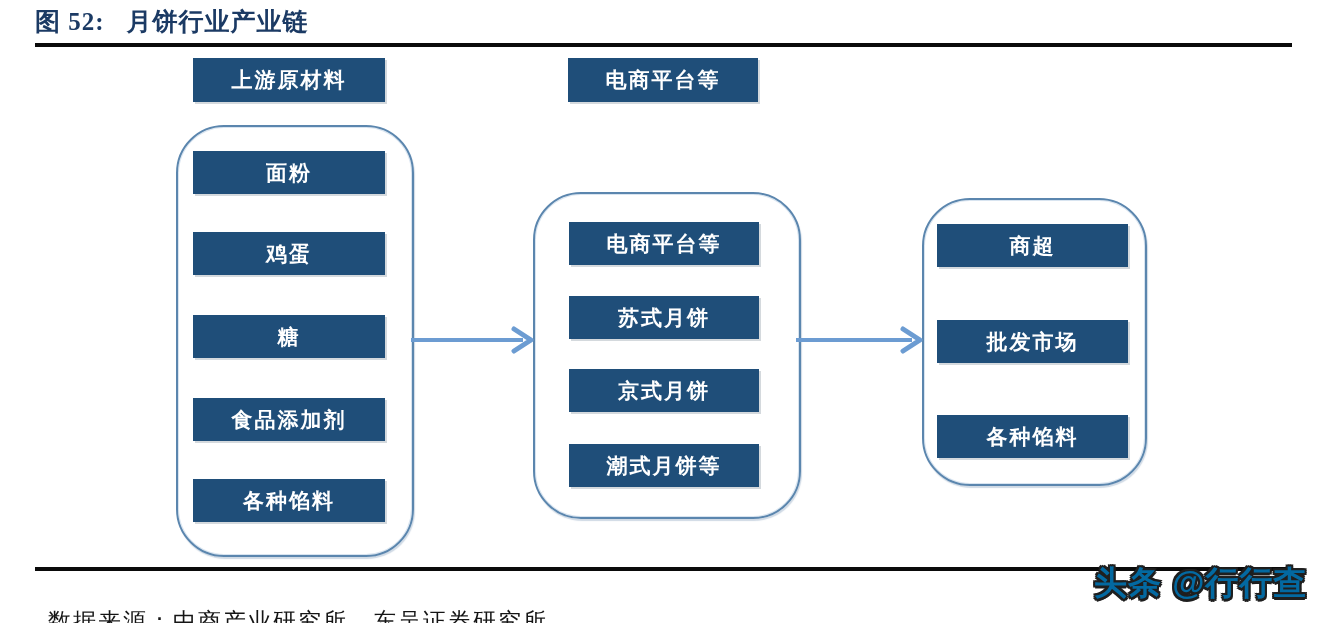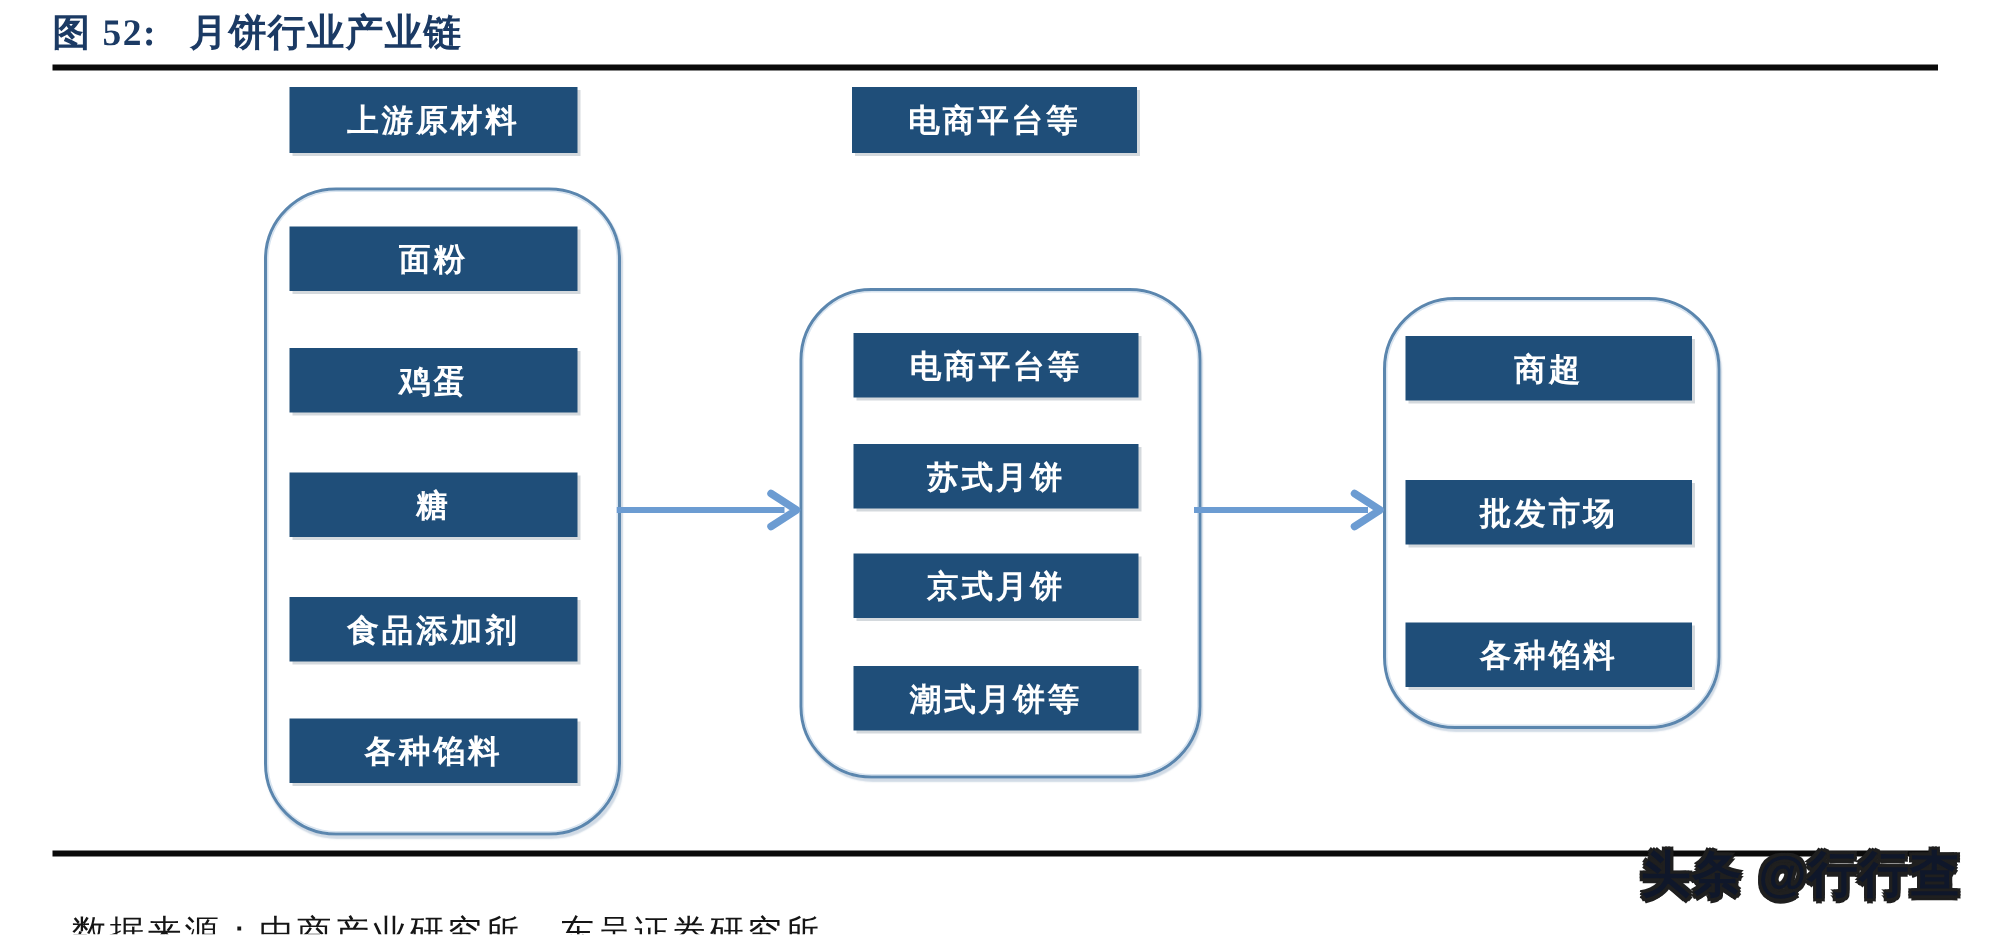--- a/index.html
+++ b/index.html
@@ -73,21 +73,21 @@
     white-space: nowrap;
     margin-top: 20px;
   }
   .watermark {
     position: absolute;
     left: 1094px;
     top: 561px;
     font-family: "Liberation Sans", "DejaVu Sans", sans-serif;
     font-size: 33px;
     font-weight: bold;
-    color: #0f172a;
+    color: #0369a1;
     white-space: nowrap;
     letter-spacing: 1px;
     z-index: 10;
     text-shadow:
       -2px -2px 0 #1f1f1f, 2px -2px 0 #1f1f1f,
       -2px 2px 0 #1f1f1f, 2px 2px 0 #1f1f1f,
       -2px 0 0 #1f1f1f, 2px 0 0 #1f1f1f,
       0 -2px 0 #1f1f1f, 0 3px 0 #1f1f1f;
   }
 </style>

